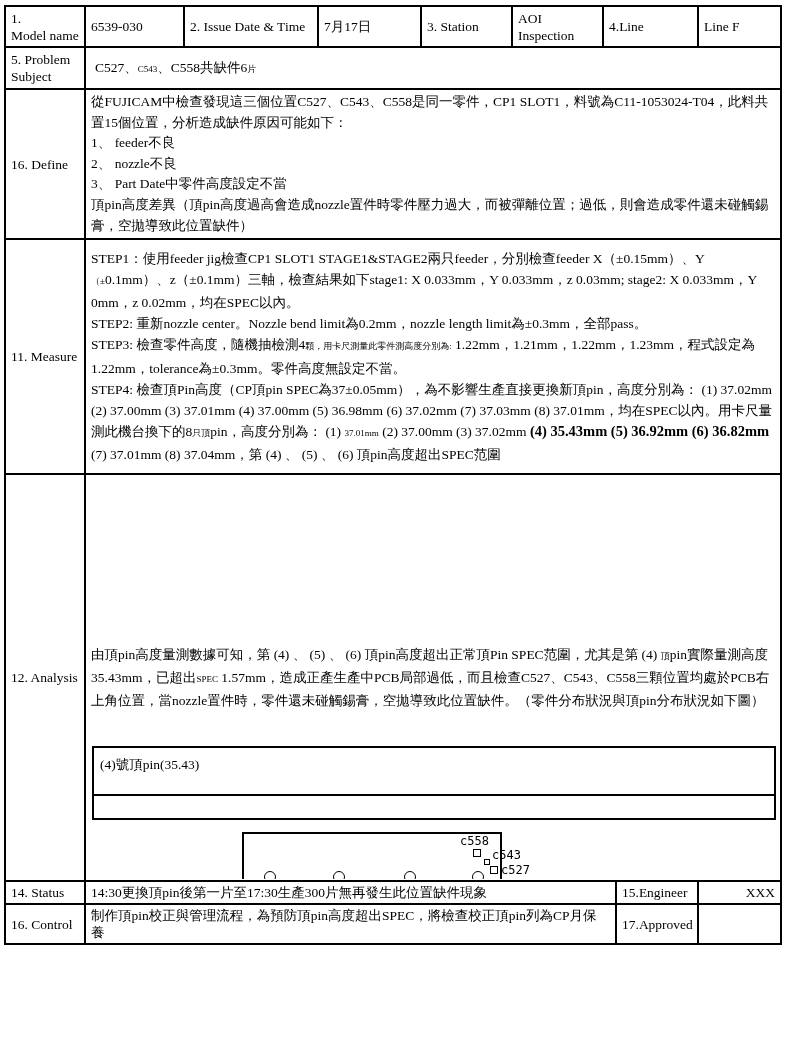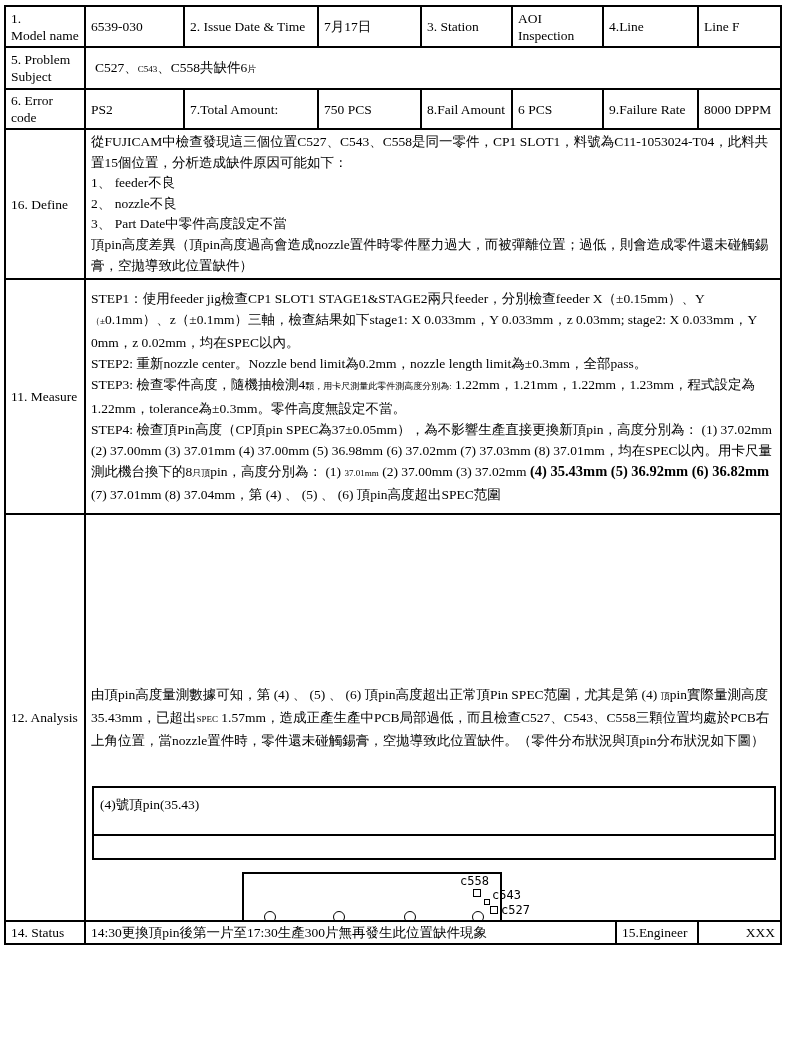--- a/index.html
+++ b/index.html
@@ -20,21 +20,21 @@
   table.rep td {
     border: 2px solid #000;
     vertical-align: middle;
     padding: 2px 5px;
     font-size: 13.5px;
     line-height: 17px;
     overflow: hidden;
   }
   table.tb { margin-top: -2px; }
   td.lab { white-space: pre-line; }
-  td.content { vertical-align: top; }
+  td.content { vertical-align: top; border-radius: 20px; }
   .pre { white-space: pre-line; }
   .bodytext { font-size: 13.5px; line-height: 20.6px; }
   .mline { line-height: 21.2px; }
   .seg-sm { font-size: 9px; }
   .seg-b  { font-weight: bold; font-size: 14.5px; }
   .cell-rel { position: relative; width: 100%; height: 100%; }
   
   .pinbox {
     position: absolute; left: 1px; top: 102px;
     width: 684px; height: 74px;
@@ -88,31 +88,20 @@
       <td>3. Station</td>
       <td class="lab">AOI
 Inspection</td>
       <td>4.Line</td>
       <td>Line F</td>
     </tr>
     <tr style="height:42px">
       <td class="lab">5. Problem
 Subject</td>
       <td colspan="7" style="padding-left:9px"><span>C527、</span><span class="seg-sm">C543</span><span>、C558共缺件6</span><span class="seg-sm">片</span></td>
-    </tr>
-    <tr style="height:38px">
-      <td class="lab">6. Error
-code</td>
-      <td>PS2</td>
-      <td>7.Total Amount:</td>
-      <td>750 PCS</td>
-      <td>8.Fail  Amount</td>
-      <td>6 PCS</td>
-      <td>9.Failure Rate</td>
-      <td>8000 DPPM</td>
     </tr>
 
     <tr style="height:145px">
       <td>16. Define</td>
       <td colspan="7" class="content">
         <div class="bodytext pre">從FUJICAM中檢查發現這三個位置C527、C543、C558是同一零件，CP1 SLOT1，料號為C11-1053024-T04，此料共置15個位置，分析造成缺件原因可能如下：</div>
         <div class="bodytext">1、  feeder不良</div>
         <div class="bodytext">2、  nozzle不良</div>
         <div class="bodytext">3、  Part Date中零件高度設定不當</div>
         <div class="bodytext">頂pin高度差異（頂pin高度過高會造成nozzle置件時零件壓力過大，而被彈離位置；過低，則會造成零件還未碰觸錫膏，空拋導致此位置缺件）</div>
@@ -169,16 +158,22 @@
         <col style="width:82px">
         <col style="width:83px">
     </colgroup>
     <tbody>
         <tr style="height:20px">
       <td>14. Status</td>
       <td>14:30更換頂pin後第一片至17:30生產300片無再發生此位置缺件現象</td>
       <td>15.Engineer</td>
       <td class="center">XXX</td>
     </tr>
+    <tr style="height:36px">
+      <td>16. Control</td>
+      <td>制作頂pin校正與管理流程，為預防頂pin高度超出SPEC，將檢查校正頂pin列為CP月保養</td>
+      <td>17.Approved</td>
+      <td class="center"></td>
+    </tr>
   </tbody>
     </table>
 
 </div>
 
 </body></html>

